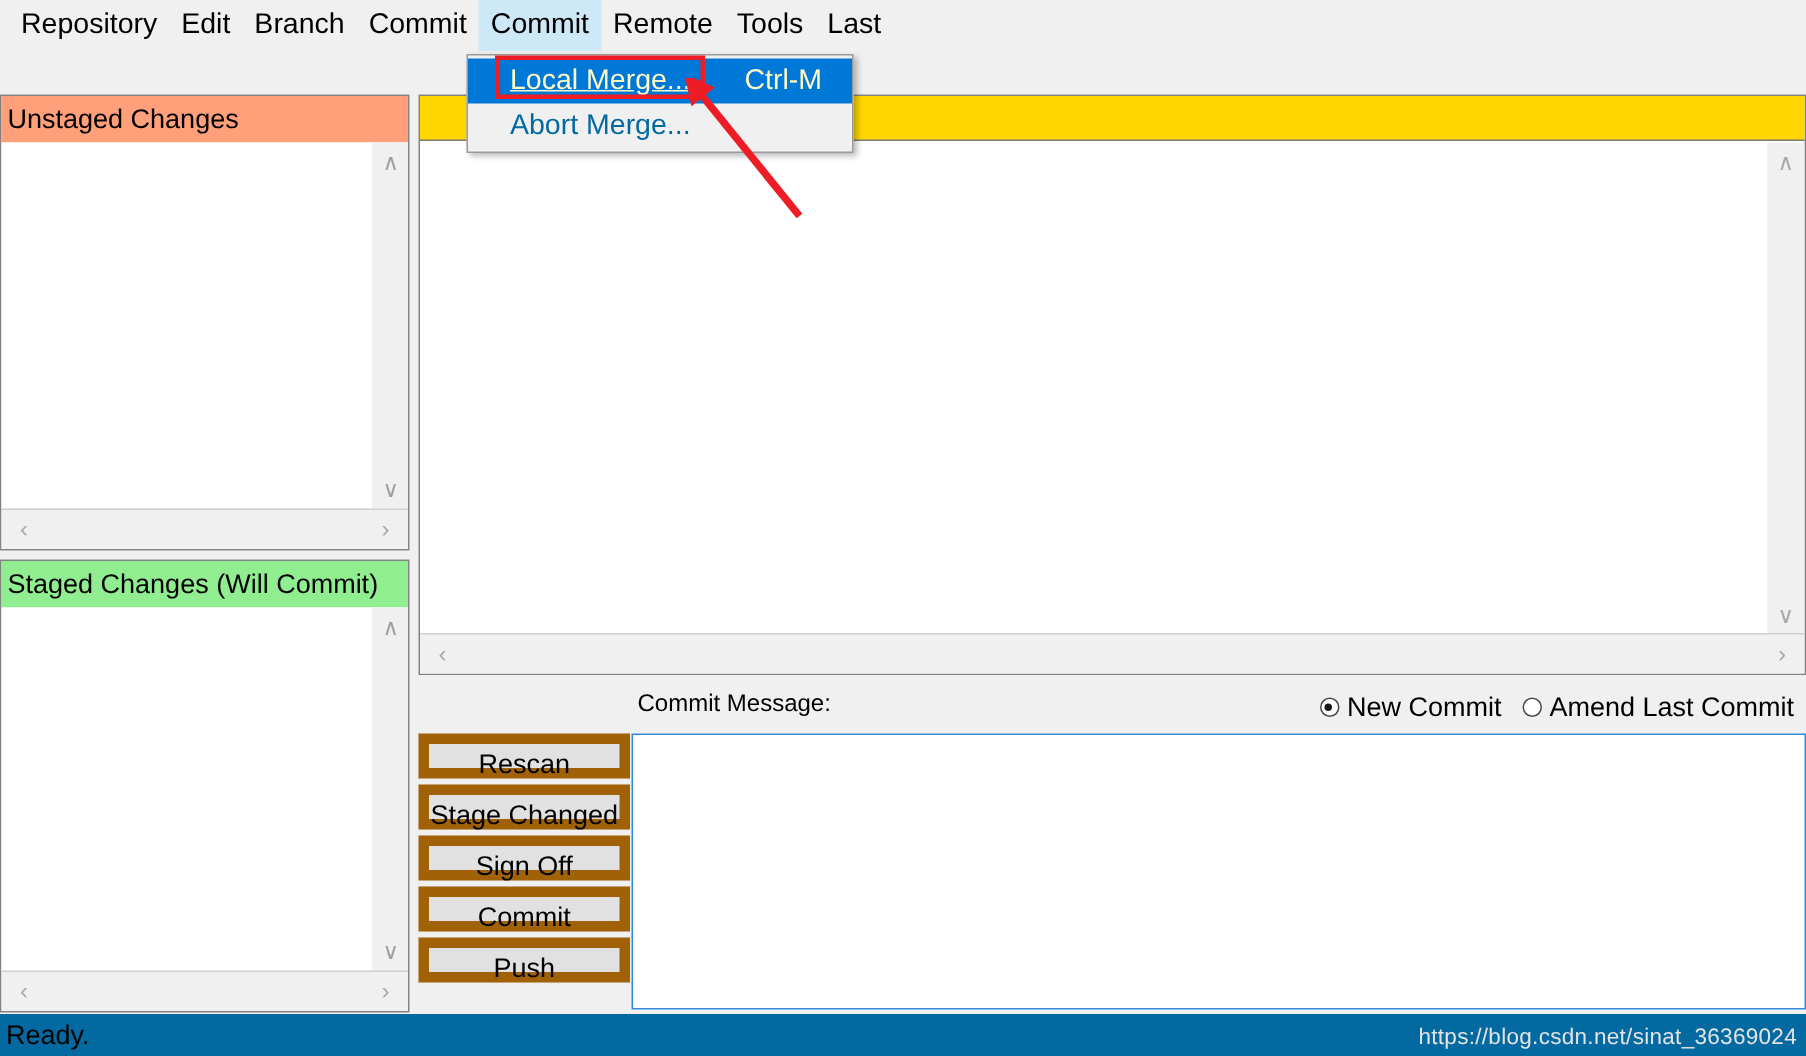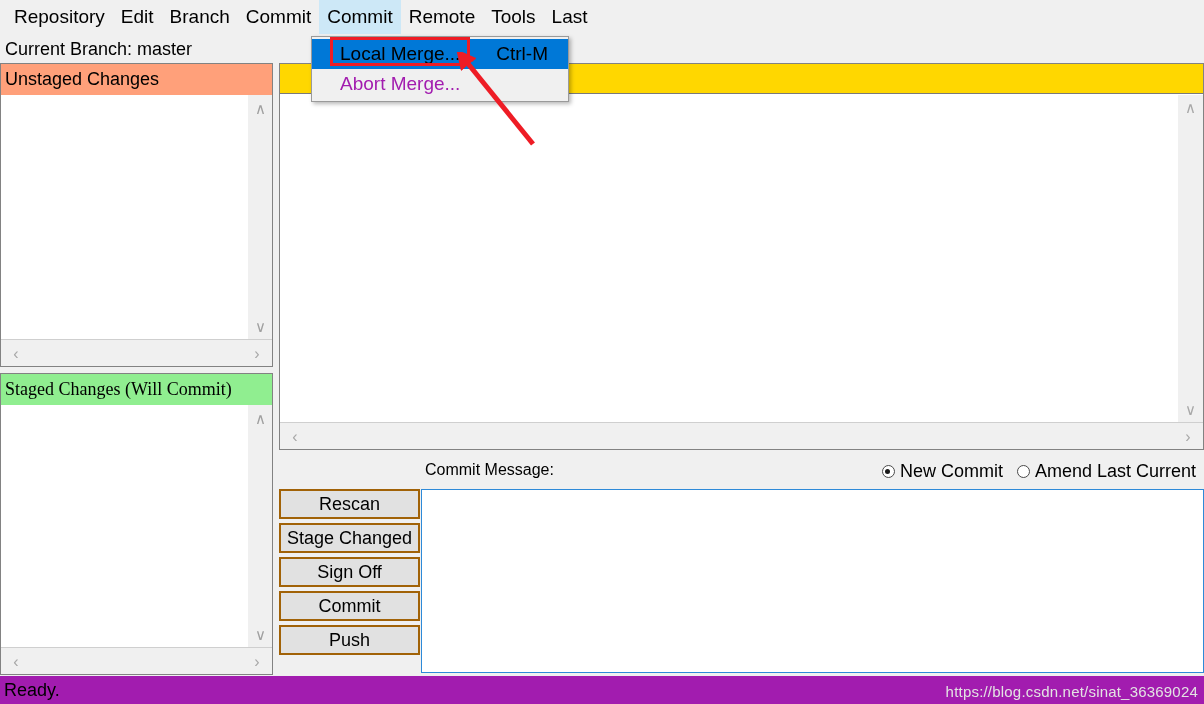--- a/index.html
+++ b/index.html
@@ -66,21 +66,21 @@
   .panel-header {
     height: 31px;
     font-size: 18px;
     line-height: 31px;
     padding-left: 4px;
     color: #000;
     white-space: nowrap;
     overflow: hidden;
   }
   .panel-header.unstaged { background: #ffa07a; }
-  .panel-header.staged   { background: #90ee90; font-family: Liberation Serif, serif; }
+  .panel-header.staged   { background: #90ee90; }
 
   .panel-body {
     position: absolute; left: 0;
     width: 271px;
     background: #ffffff;
   }
   #unstaged-panel .panel-body { top: 31px; height: 244px; }
   #staged-panel .panel-body   { top: 31px; height: 242px; }
 
   
@@ -182,41 +182,41 @@
 
   
   .btn-col {
     position: absolute; left: 279px; top: 489px;
     width: 141px;
   }
   .gbtn {
     display: block; width: 141px; height: 30px;
     margin-bottom: 4px;
     background: #e1e1e1;
-    border: 2px solid #a16207;
+    border: 7px solid #a16207;
     font-family: "Liberation Sans", sans-serif;
     font-size: 18px; color: #000;
     text-align: center; line-height: 27px;
     padding: 0;
     cursor: default;
   }
 
   
   .msgbox {
     position: absolute; left: 421px; top: 489px;
     width: 783px; height: 184px;
     background: #ffffff;
     border: 1px solid #2e8ad8;
   }
 
   
   .statusbar {
     position: absolute; left: 0; bottom: 0;
     width: 1204px; height: 28px;
-    background: #a21caf;
+    background: #0369a1;
     font-size: 18px; color: #000;
     padding-left: 4px; line-height: 28px;
     white-space: nowrap;
   }
   .watermark {
     position: absolute; right: 6px; top: 2px;
     font-size: 15px;
     color: #e3e3e3;
     letter-spacing: 0.2px;
     white-space: nowrap;
@@ -229,28 +229,29 @@
     background: #f0f0f0;
     border: 1px solid #9a9a9a;
     box-shadow: 2px 2px 4px rgba(0,0,0,0.28);
     z-index: 40;
     padding: 2px 0;
   }
   .dd-item {
     position: relative;
     height: 30px;
     display: flex; align-items: center;
-    font-size: 19px; color: #a21caf;
+    font-size: 19px; color: #0369a1;
     padding-left: 28px;
     white-space: nowrap;
     cursor: default;
   }
   .dd-item.highlight {
     background: #0078d7;
-    color: #000000;
+    color: #fef9c3;
+    text-decoration: underline;
   }
   .dd-accel {
     position: absolute; right: 20px;
     font-size: 19px;
   }
 
   
   .annot-rect {
     position: absolute;
     left: 330px; top: 37px;
@@ -277,21 +278,20 @@
     <div class="menu-item">Repository</div>
     <div class="menu-item">Edit</div>
     <div class="menu-item">Branch</div>
     <div class="menu-item">Commit</div>
     <div class="menu-item active">Commit</div>
     <div class="menu-item">Remote</div>
     <div class="menu-item">Tools</div>
     <div class="menu-item">Last</div>
   </div>
 
-  <div class="branchbar">Current Branch: master</div>
 
   <div class="left-col">
 
     <div class="panel-outer" id="unstaged-panel">
       <div class="panel-header unstaged">Unstaged Changes</div>
       <div class="panel-body">
         <div class="vscroll">
           <div class="arrow up">∧</div>
           <div class="arrow down">∨</div>
         </div>
@@ -333,21 +333,21 @@
 
   <div class="commit-label">Commit Message:</div>
 
   <div class="radio-group">
     <div class="radio-opt">
       <span class="radio-mark checked"></span>
       <span>New Commit</span>
     </div>
     <div class="radio-opt">
       <span class="radio-mark"></span>
-      <span>Amend Last Current</span>
+      <span>Amend Last Commit</span>
     </div>
   </div>
 
   <div class="btn-col">
     <button class="gbtn">Rescan</button>
     <button class="gbtn">Stage Changed</button>
     <button class="gbtn">Sign Off</button>
     <button class="gbtn">Commit</button>
     <button class="gbtn">Push</button>
   </div>

